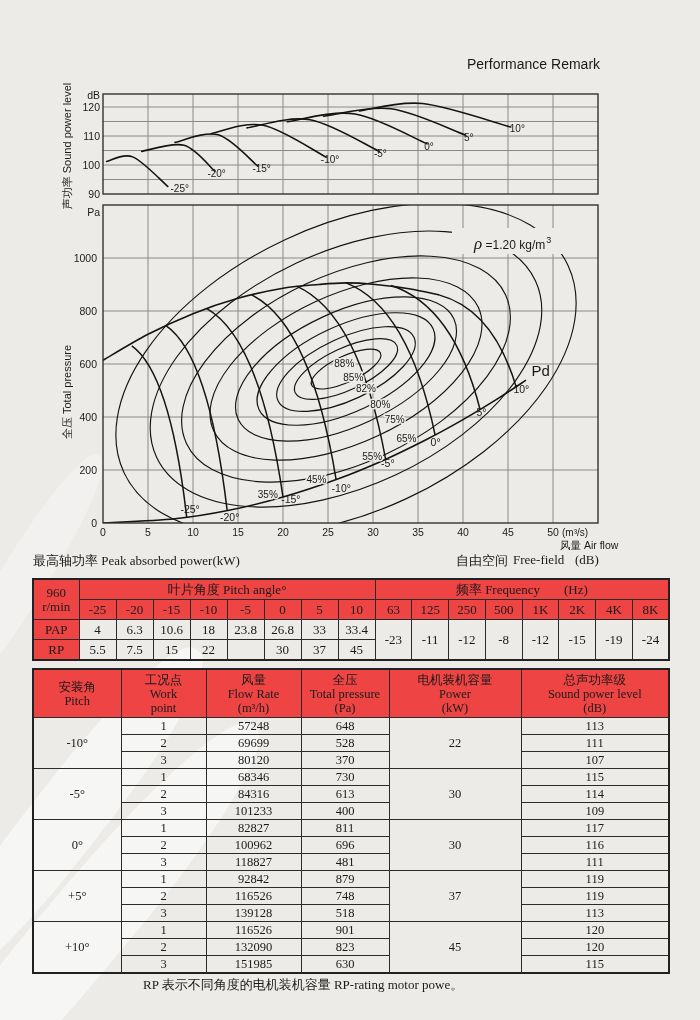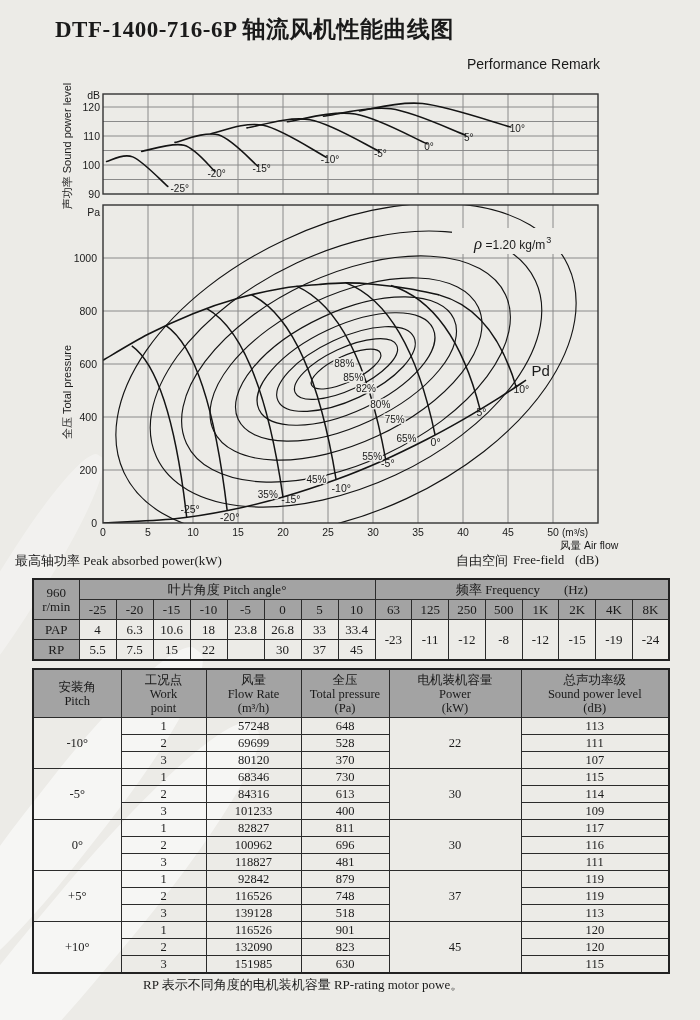--- a/index.html
+++ b/index.html
@@ -4,46 +4,45 @@
 <style>
   html,body{margin:0;padding:0;}
   body{width:700px;height:1020px;background:#ecebe7;font-family:"Liberation Serif",serif;color:#1a1a1a;position:relative;overflow:hidden;}
   .page{position:absolute;inset:0;}
   .swoosh{position:absolute;background:rgba(255,255,255,.55);border-radius:45%;z-index:0;}
   .content{position:absolute;inset:0;z-index:1;}
   .title{position:absolute;left:55px;top:14px;font-size:23px;font-weight:bold;letter-spacing:.5px;}
   .subtitle{position:absolute;left:467px;top:56px;font-size:14px;font-family:"Liberation Sans",sans-serif;}
   svg.charts{position:absolute;left:0;top:0;}
   .note{position:absolute;top:552px;font-size:13px;}
-  .n-left{left:15px;text-align:center;}
+  .n-left{left:33px;text-align:center;}
   .n-cn{left:456px;}
   .n-en{left:513px;}
   .n-unit{left:575px;}
   table{border-collapse:collapse;table-layout:fixed;position:absolute;background:transparent;}
   td,th{border:1px solid #2b2b2b;text-align:center;vertical-align:middle;padding:0;font-weight:normal;overflow:hidden;}
-  .hdr{background:#a3a3a3;}
+  .hdr{background:#ef4444;}
   #t1{left:32px;top:578px;width:636px;font-size:13px;}
   #t1 td,#t1 th{height:19px;line-height:1.05;}
   #t1{border:2px solid #222;}
   #t2{left:32px;top:668px;width:636px;font-size:12.5px;border:2px solid #222;}
   #t2 td{height:16px;line-height:16px;}
   #t2 th{height:47px;line-height:1.12;font-size:12.5px;}
   .remark{position:absolute;left:33px;top:976px;font-size:13px;line-height:1.35;}
   .remark .l2{margin-left:110px;}
 </style>
 </head>
 <body>
 
 <div class="page">
   <div class="swoosh" style="left:-150px;top:784px;width:430px;height:72px;transform:rotate(-52deg);"></div>
   <div class="swoosh" style="left:-190px;top:892px;width:540px;height:84px;transform:rotate(-50deg);"></div>
   <div class="swoosh" style="left:-130px;top:560px;width:300px;height:46px;transform:rotate(-58deg);opacity:.6;"></div>
 
   <div class="content">
-    <div class="title">DTF-1400-716-6P 轴流风机性能曲线图</div>
     <div class="subtitle">Performance Remark</div>
 
     <svg class="charts" width="700" height="575" viewBox="0 0 700 575">
         <line x1="148" y1="94" x2="148" y2="194" stroke="#8a8a8a" stroke-width="1"></line>
         <line x1="193" y1="94" x2="193" y2="194" stroke="#8a8a8a" stroke-width="1"></line>
         <line x1="238" y1="94" x2="238" y2="194" stroke="#8a8a8a" stroke-width="1"></line>
         <line x1="283" y1="94" x2="283" y2="194" stroke="#8a8a8a" stroke-width="1"></line>
         <line x1="328" y1="94" x2="328" y2="194" stroke="#8a8a8a" stroke-width="1"></line>
         <line x1="373" y1="94" x2="373" y2="194" stroke="#8a8a8a" stroke-width="1"></line>
         <line x1="418" y1="94" x2="418" y2="194" stroke="#8a8a8a" stroke-width="1"></line>

